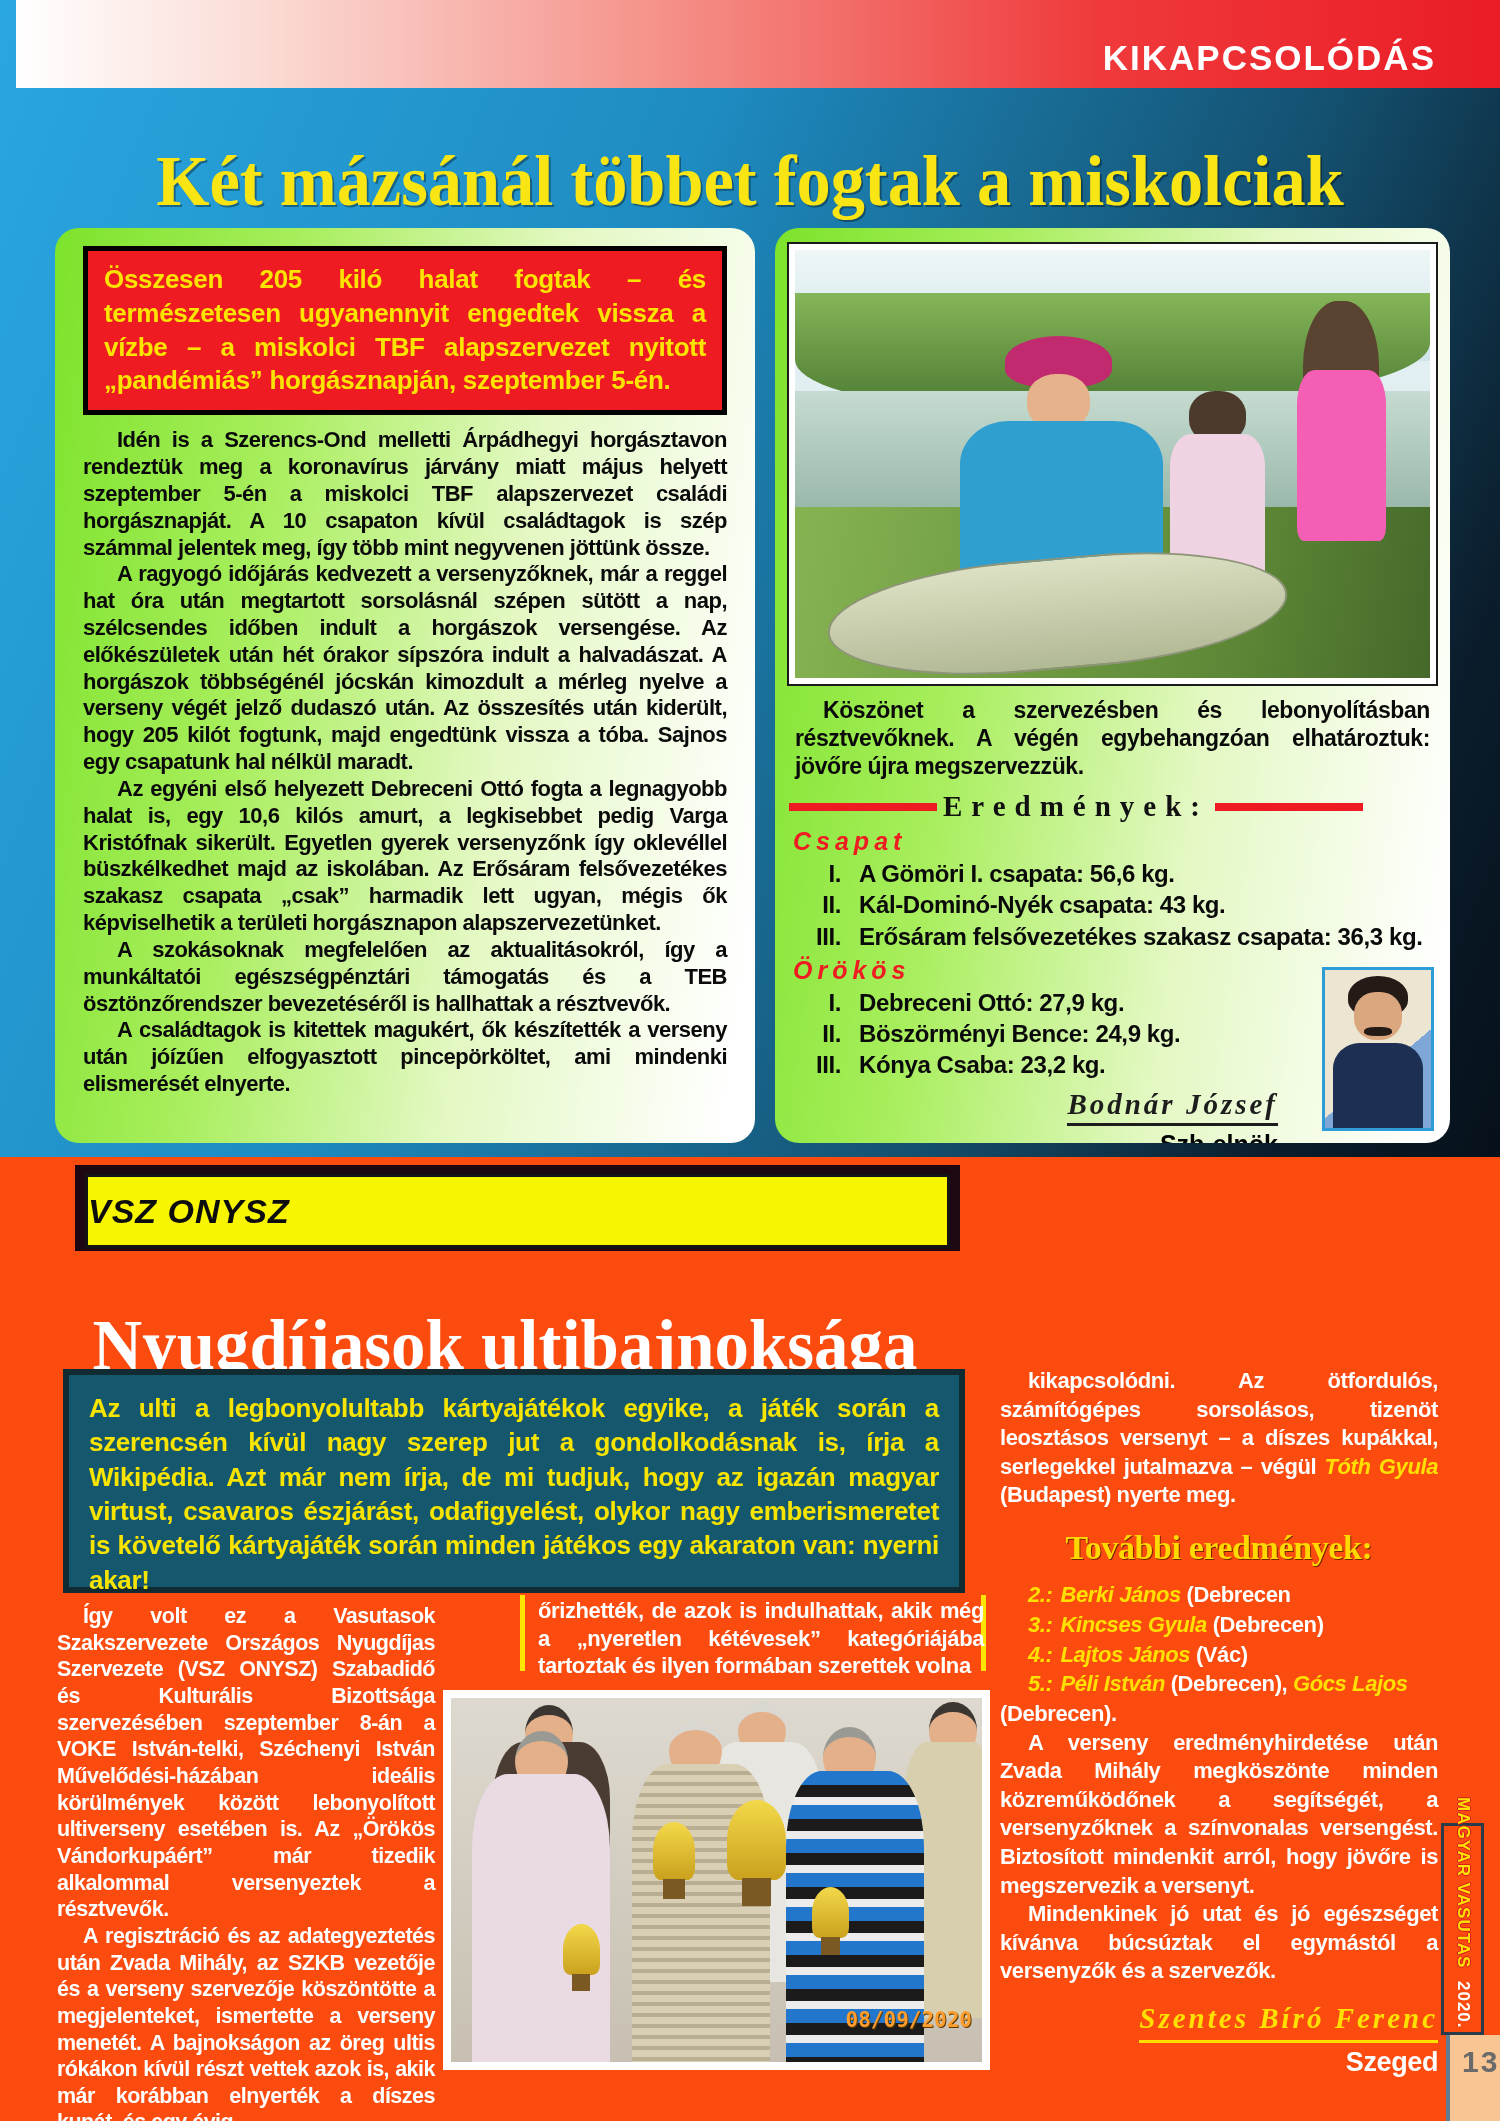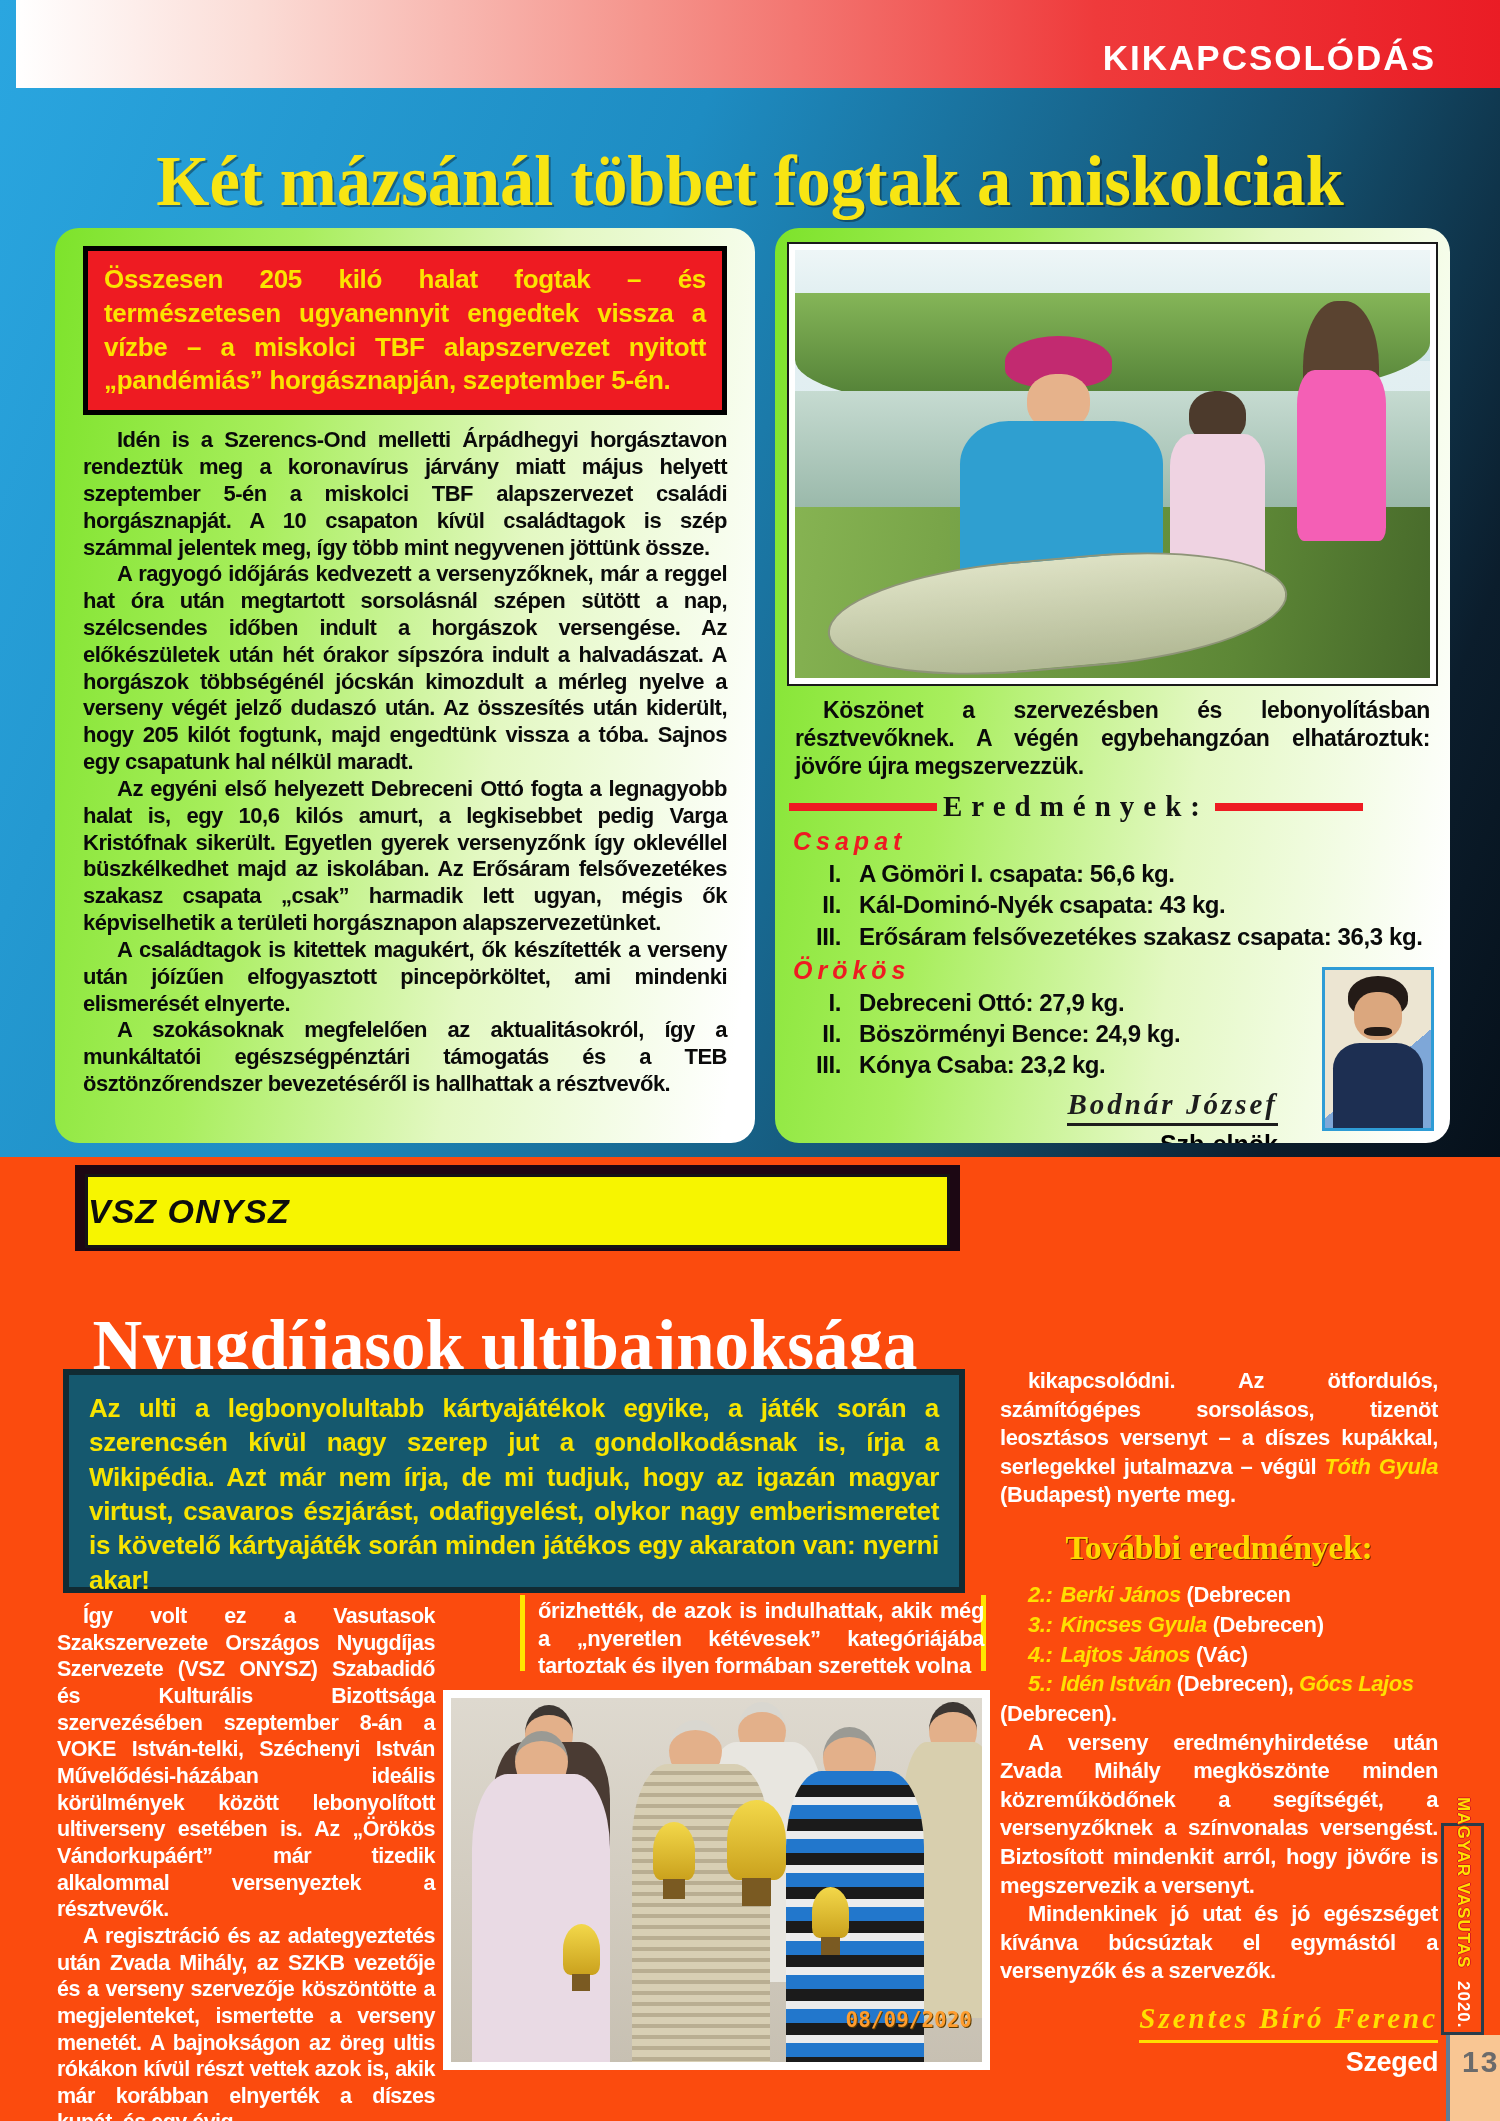--- a/index.html
+++ b/index.html
@@ -139,22 +139,22 @@
       <div class="seclabel">KIKAPCSOLÓDÁS</div>
     </div>
     <h1 class="title1">Két mázsánál többet fogtak a miskolciak</h1>
 
     <div class="panel panel-left">
       <div class="lead-box">Összesen 205 kiló halat fogtak – és természetesen ugyanennyit engedtek vissza a vízbe – a miskolci TBF alapszervezet nyitott „pandémiás” horgásznapján, szeptember 5-én.</div>
       <div class="body1">
         <p>Idén is a Szerencs-Ond melletti Árpádhegyi horgásztavon rendeztük meg a koronavírus járvány miatt május helyett szeptember 5-én a miskolci TBF alapszervezet családi horgásznapját. A 10 csapaton kívül családtagok is szép számmal jelentek meg, így több mint negyvenen jöttünk össze.</p>
         <p>A ragyogó időjárás kedvezett a versenyzőknek, már a reggel hat óra után megtartott sorsolásnál szépen sütött a nap, szélcsendes időben indult a horgászok versengése. Az előkészületek után hét órakor sípszóra indult a halvadászat. A horgászok többségénél jócskán kimozdult a mérleg nyelve a verseny végét jelző dudaszó után. Az összesítés után kiderült, hogy 205 kilót fogtunk, majd engedtünk vissza a tóba. Sajnos egy csapatunk hal nélkül maradt.</p>
         <p>Az egyéni első helyezett Debreceni Ottó fogta a legnagyobb halat is, egy 10,6 kilós amurt, a legkisebbet pedig Varga Kristófnak sikerült. Egyetlen gyerek versenyzőnk így oklevéllel büszkélkedhet majd az iskolában. Az Erősáram felsővezetékes szakasz csapata „csak” harmadik lett ugyan, mégis ők képviselhetik a területi horgásznapon alapszervezetünket.</p>
+        <p>A szokásoknak megfelelően az aktualitásokról, így a munkáltatói egészségpénztári támogatás és a TEB ösztönzőrendszer bevezetéséről is hallhattak a résztvevők.</p>
         <p>A családtagok is kitettek magukért, ők készítették a verseny után jóízűen elfogyasztott pincepörköltet, ami mindenki elismerését elnyerte.</p>
-        <p>A szokásoknak megfelelően az aktualitásokról, így a munkáltatói egészségpénztári támogatás és a TEB ösztönzőrendszer bevezetéséről is hallhattak a résztvevők.</p>
       </div>
     </div>
 
     <div class="panel panel-right">
       <div class="photo1">
         <div class="p1-sky"></div>
         <div class="p1-trees"></div>
         <div class="p1-water"></div>
         <div class="p1-grass"></div>
         <div class="p1-sign">19</div>
@@ -262,21 +262,21 @@
     </div>
 
     <div class="col-right">
       <p><span>kikapcsolódni. Az ötfordulós, számítógépes sorsolásos, tizenöt leosztásos versenyt – a díszes kupákkal, serlegekkel jutalmazva – végül </span><span class="yel ital">Tóth Gyula</span><span> (Budapest) nyerte meg.</span></p>
 
       <div class="more-head">További eredmények:</div>
 
       <p class="mr"><span class="yel ital mr-rank">2.:</span><span class="yel ital">Berki János</span><span> (Debrecen</span></p>
       <p class="mr"><span class="yel ital mr-rank">3.:</span><span class="yel ital">Kincses Gyula</span><span> (Debrecen)</span></p>
       <p class="mr"><span class="yel ital mr-rank">4.:</span><span class="yel ital">Lajtos János</span><span> (Vác)</span></p>
-      <p class="mr"><span class="yel ital mr-rank">5.:</span><span class="yel ital">Idén István</span><span> (Debrecen), </span><span class="yel ital">Gócs Lajos</span><span> (Debrecen).</span></p>
+      <p class="mr"><span class="yel ital mr-rank">5.:</span><span class="yel ital">Péli István</span><span> (Debrecen), </span><span class="yel ital">Gócs Lajos</span><span> (Debrecen).</span></p>
 
       <p>A verseny eredményhirdetése után Zvada Mihály megköszönte minden közreműködőnek a segítségét, a versenyzőknek a színvonalas versengést. Biztosított mindenkit arról, hogy jövőre is megszervezik a versenyt.</p>
       <p>Mindenkinek jó utat és jó egészséget kívánva búcsúztak el egymástól a versenyzők és a szervezők.</p>
 
       <div class="sig2">
         <span class="sig2-name">Szentes Bíró Ferenc</span>
         <div class="sig2-place">Szeged</div>
       </div>
     </div>
 

